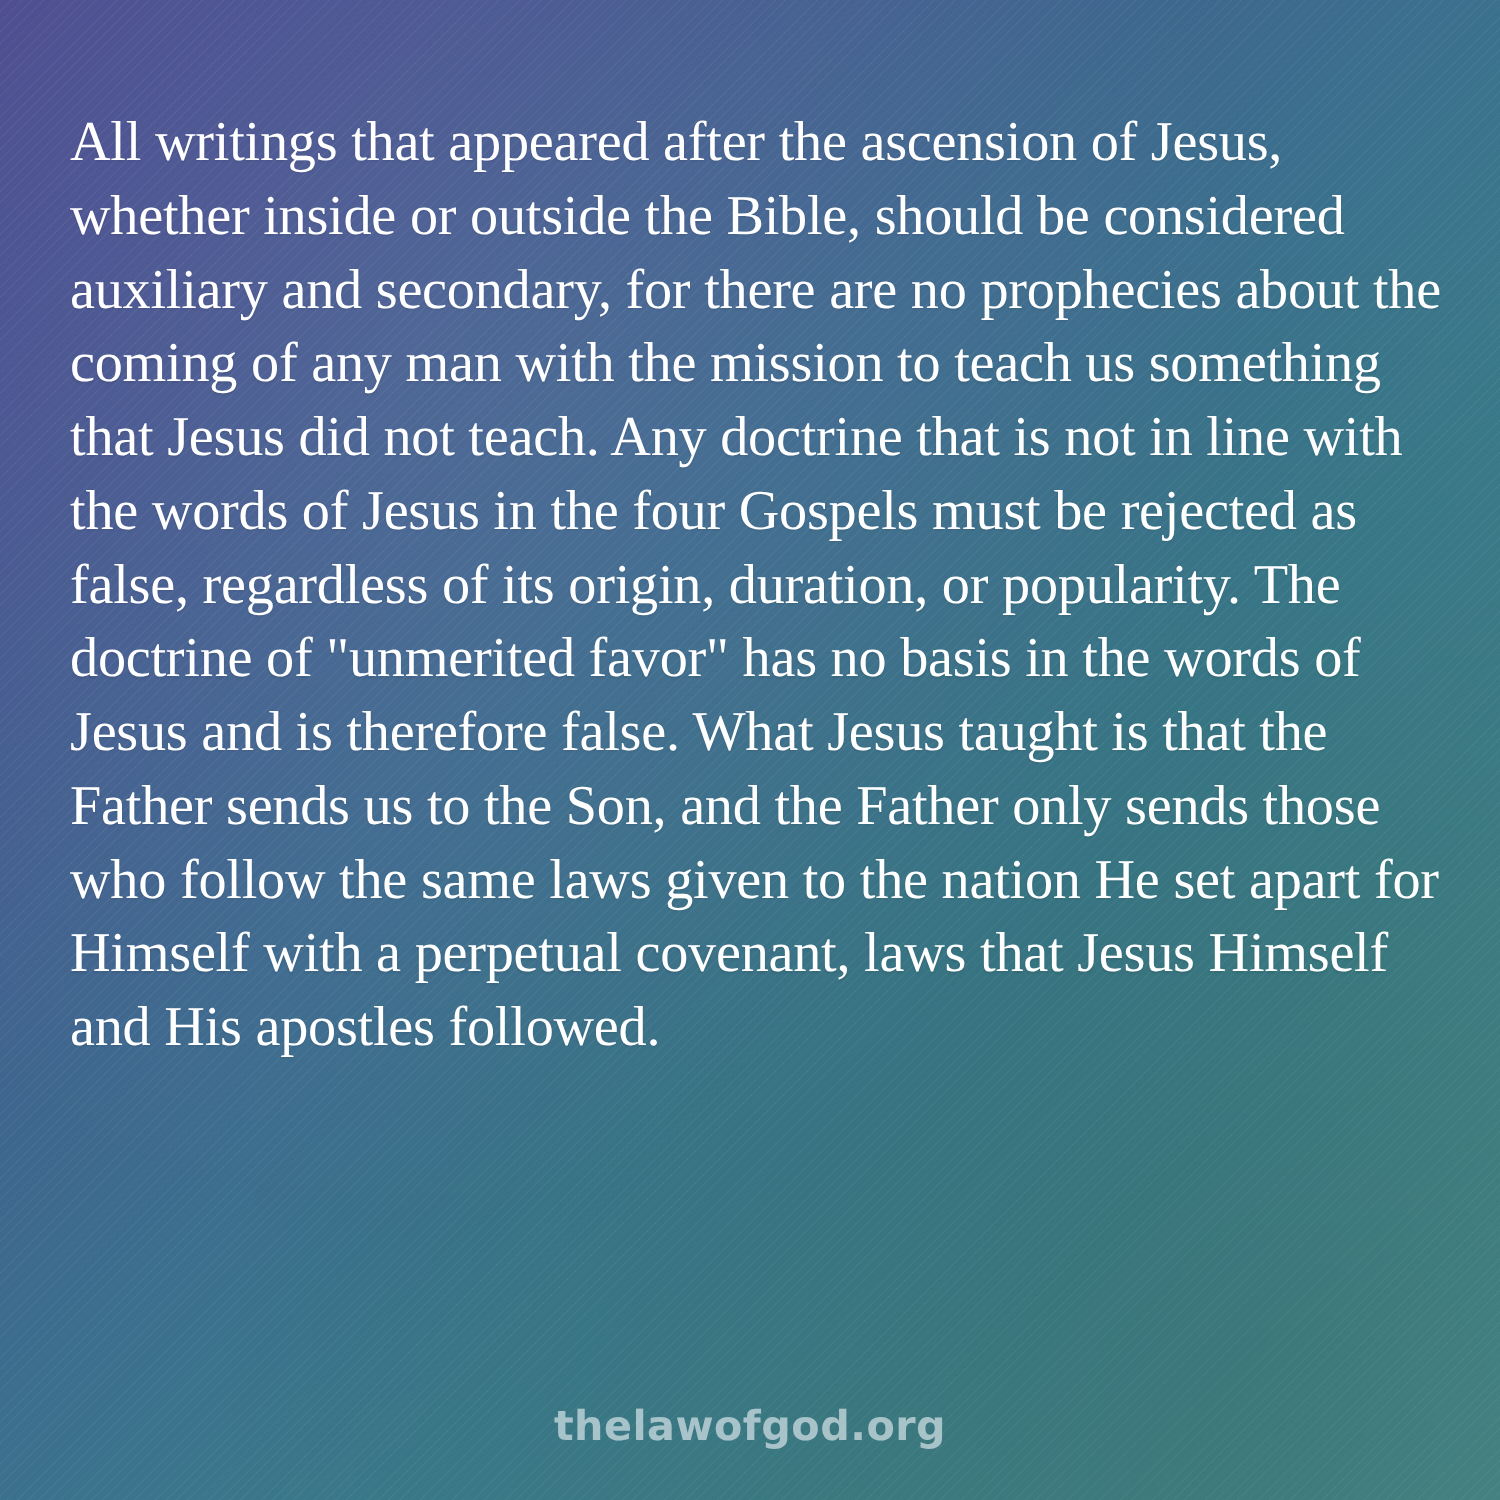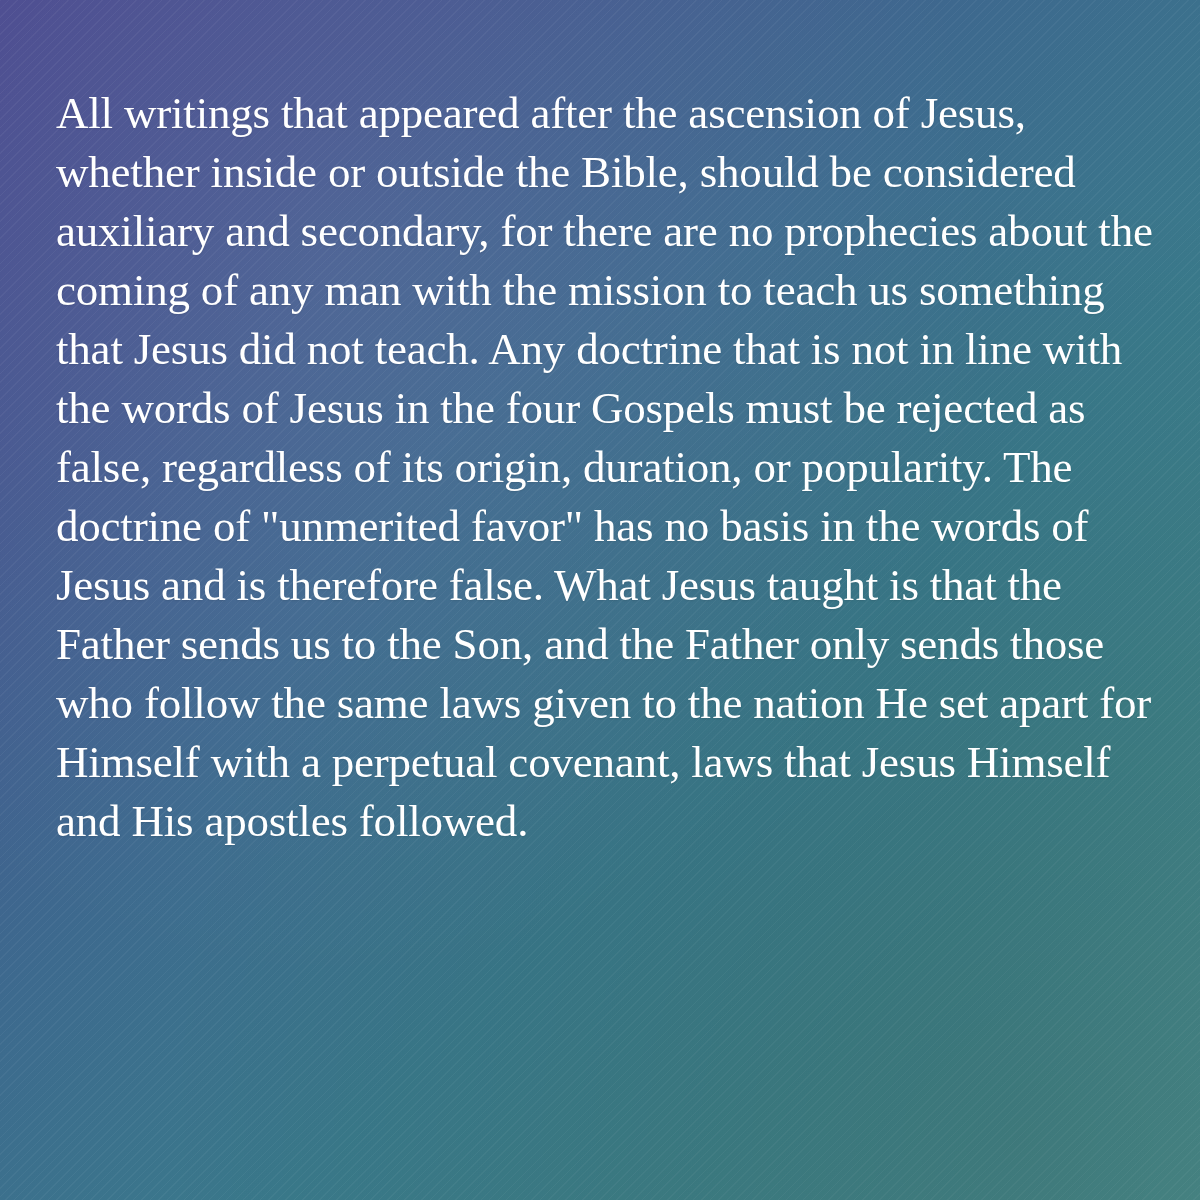--- a/index.html
+++ b/index.html
@@ -77,13 +77,14 @@
 </style>
 </head>
 <body>
 
 <div id="quote-card">
   <div id="texture-overlay"></div>
   <div id="vignette-overlay"></div>
 
   <div id="quote-text">All writings that appeared after the ascension of Jesus, whether inside or outside the Bible, should be considered auxiliary and secondary, for there are no prophecies about the coming of any man with the mission to teach us something that Jesus did not teach. Any doctrine that is not in line with the words of Jesus in the four Gospels must be rejected as false, regardless of its origin, duration, or popularity. The doctrine of "unmerited favor" has no basis in the words of Jesus and is therefore false. What Jesus taught is that the Father sends us to the Son, and the Father only sends those who follow the same laws given to the nation He set apart for Himself with a perpetual covenant, laws that Jesus Himself and His apostles followed.</div>
 
+  <div id="site-attribution">thelawofgod.org</div>
 </div>
 
 </body></html>

